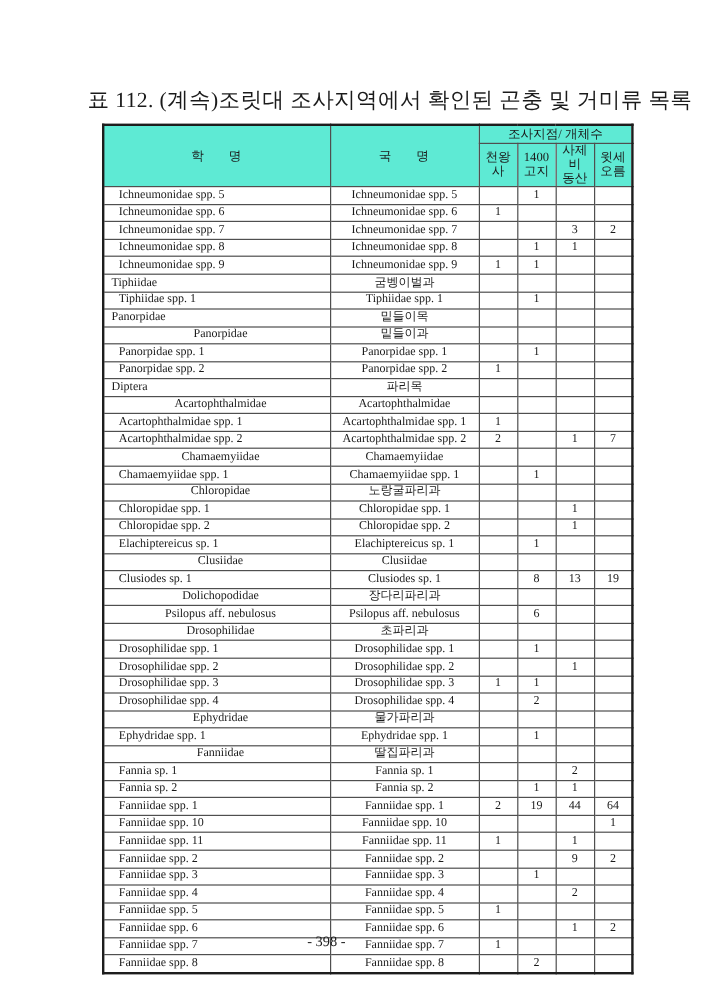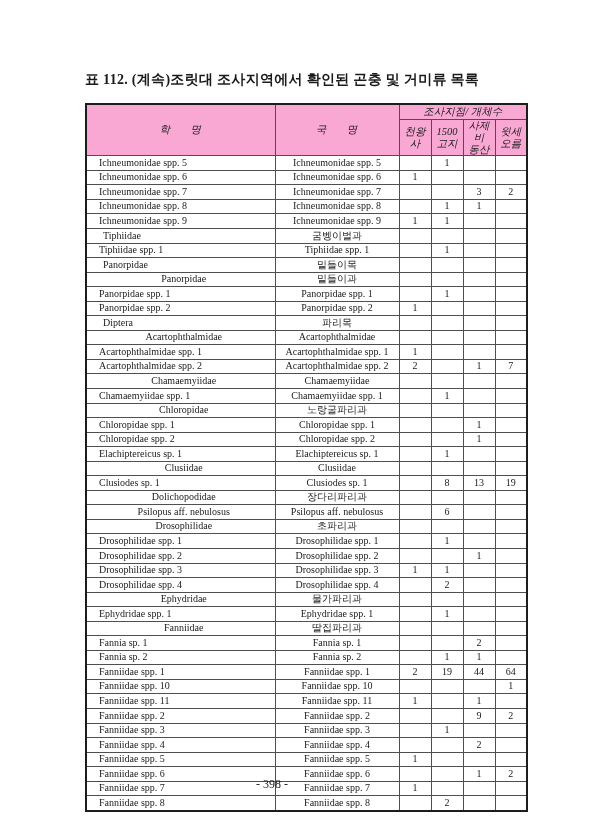--- a/index.html
+++ b/index.html
@@ -2,41 +2,41 @@
 <html><head>
 <meta charset="utf-8">
 <style>
   html,body { margin:0; padding:0; }
   body {
     width:606px; height:840px; position:relative;
     background:#ffffff; color:#1a1a1a;
     font-family:"Liberation Serif","DejaVu Serif",serif;
   }
   .doc-title {
-    position:absolute; left:85px; top:71px; width:500px;
-    font-size:14px; font-weight:bold; letter-spacing:0.3px; white-space:nowrap;
+    position:absolute; left:73px; top:71px; width:500px;
+    font-size:18px; font-weight:normal; letter-spacing:0.3px; white-space:nowrap;
   }
   .table-wrap { position:absolute; left:85px; top:103px; }
   table.species {
     border-collapse:collapse; table-layout:fixed; width:441px;
     border:2px solid #1d1d1d;
   }
   table.species th, table.species td {
     border:1px solid #4f4f4f; padding:0; overflow:hidden; white-space:nowrap;
   }
   thead th {
-    background:#f9a8d4; font-weight:normal; font-size:10.5px; text-align:center;font-style:italic;
+    background:#5eead4; font-weight:normal; font-size:10.5px; text-align:center;
   }
   .group-head { height:13px; }
   .site-head { height:29px; white-space:pre-line !important; line-height:1.12; }
   .name-head { letter-spacing:1px;margin-left:32px; }
   .wide-gap { word-spacing:16px; }
   tbody td { height:13.55px; font-size:10px; line-height:1.05; }
   td.sci { text-align:left; }
-  td.sci.lvl0 { padding-left:16px;margin-left:16px; }
+  td.sci.lvl0 { padding-left:6px;margin-left:16px; }
   td.sci.lvl1 { padding-left:6px;text-align:center; }
   td.sci.lvl2 { padding-left:12px; }
   td.kor { text-align:center; }
   td.cnt { text-align:center; }
   .it { }
   .page-number {
     position:absolute; top:777px; left:0; width:544px;
     text-align:center; font-size:12px;
   }
 </style>
@@ -56,21 +56,21 @@
       <col style="width:32px">
     </colgroup>
     <thead>
       <tr>
         <th rowspan="2" class="name-head wide-gap">학 명</th>
         <th rowspan="2" class="name-head wide-gap">국 명</th>
         <th colspan="4" class="group-head">조사지점/ 개체수</th>
       </tr>
       <tr>
         <th class="site-head">천왕사</th>
-        <th class="site-head">1500
+        <th class="site-head">1400
 고지</th>
         <th class="site-head">사제비
 동산</th>
         <th class="site-head">윗세
 오름</th>
       </tr>
     </thead>
     <tbody id="species-body">
         <tr>
           <td class="sci lvl2"><span class="it"></span><span>Ichneumonidae spp. 5</span></td>

